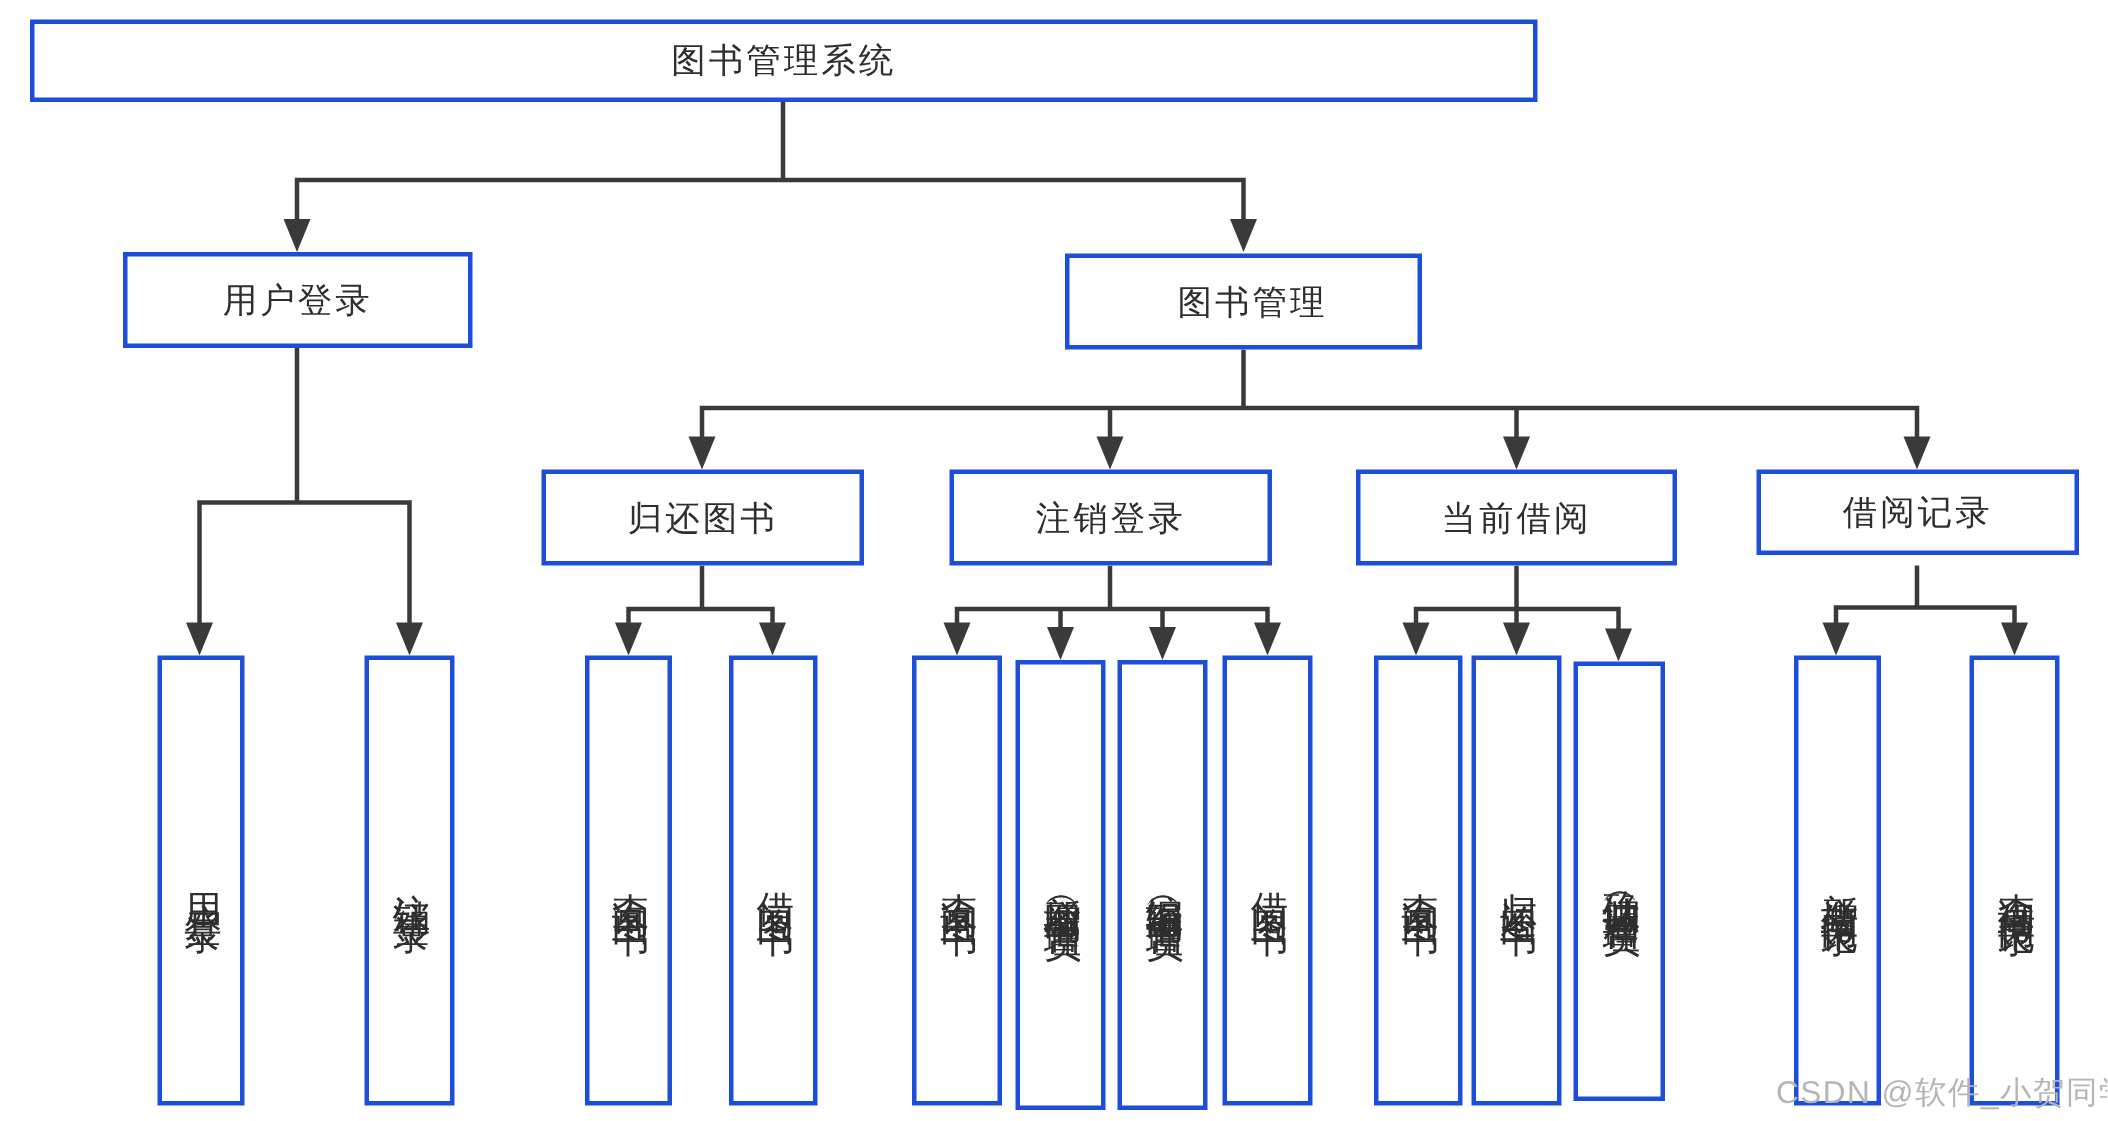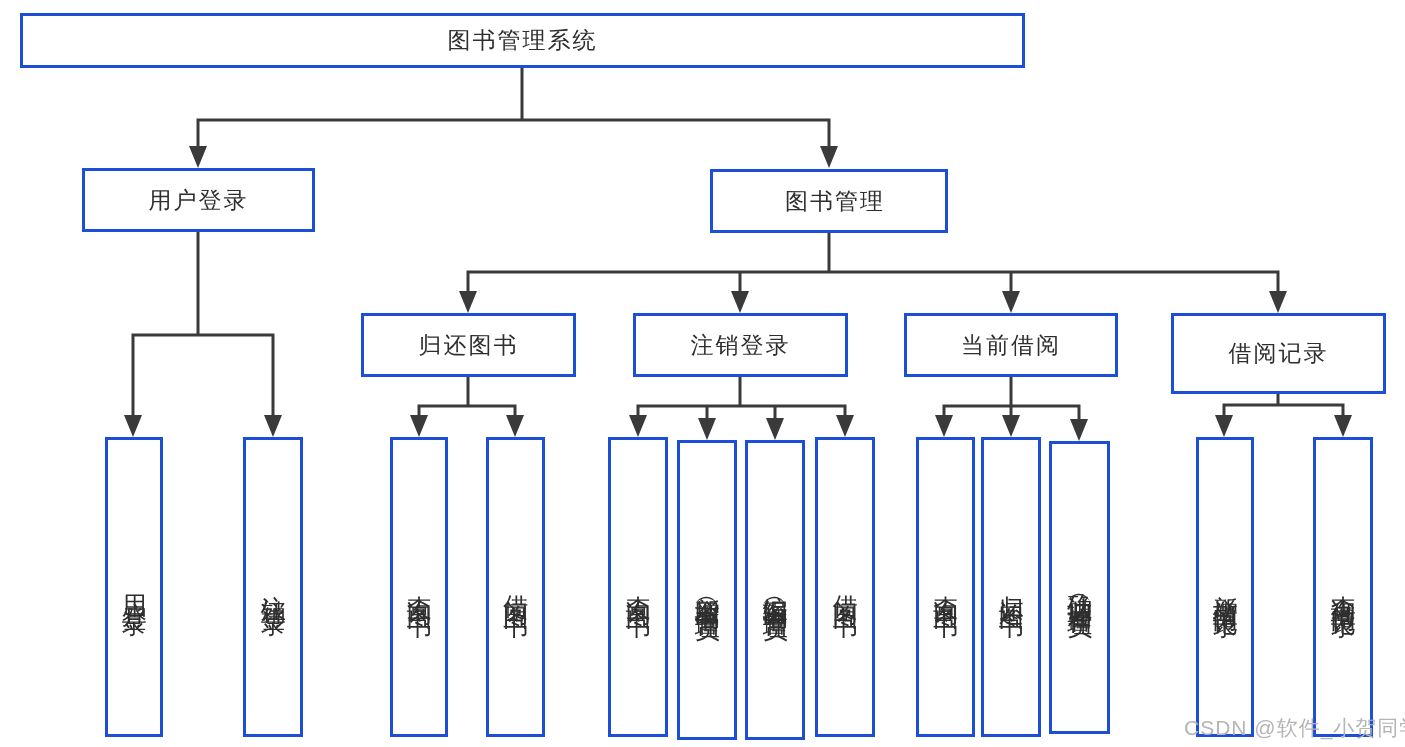--- a/index.html
+++ b/index.html
@@ -101,21 +101,21 @@
 
   <div class="box" style="left:361px;top:313px;width:215px;height:64px;">
     <span class="hlabel">归还图书</span>
   </div>
   <div class="box" style="left:633px;top:313px;width:215px;height:64px;">
     <span class="hlabel">注销登录</span>
   </div>
   <div class="box" style="left:904px;top:313px;width:214px;height:64px;">
     <span class="hlabel">当前借阅</span>
   </div>
-  <div class="box" style="left:1171px;top:313px;width:215px;height:81px;">
+  <div class="box" style="left:1171px;top:313px;width:215px;height:57px;">
     <span class="hlabel">借阅记录</span>
   </div>
 
   <div class="box" style="left:105px;top:437px;width:58px;height:300px;">
     <span class="vlabel">用户登录</span>
   </div>
   <div class="box" style="left:243px;top:437px;width:60px;height:300px;">
     <span class="vlabel">注销登录</span>
   </div>
 

